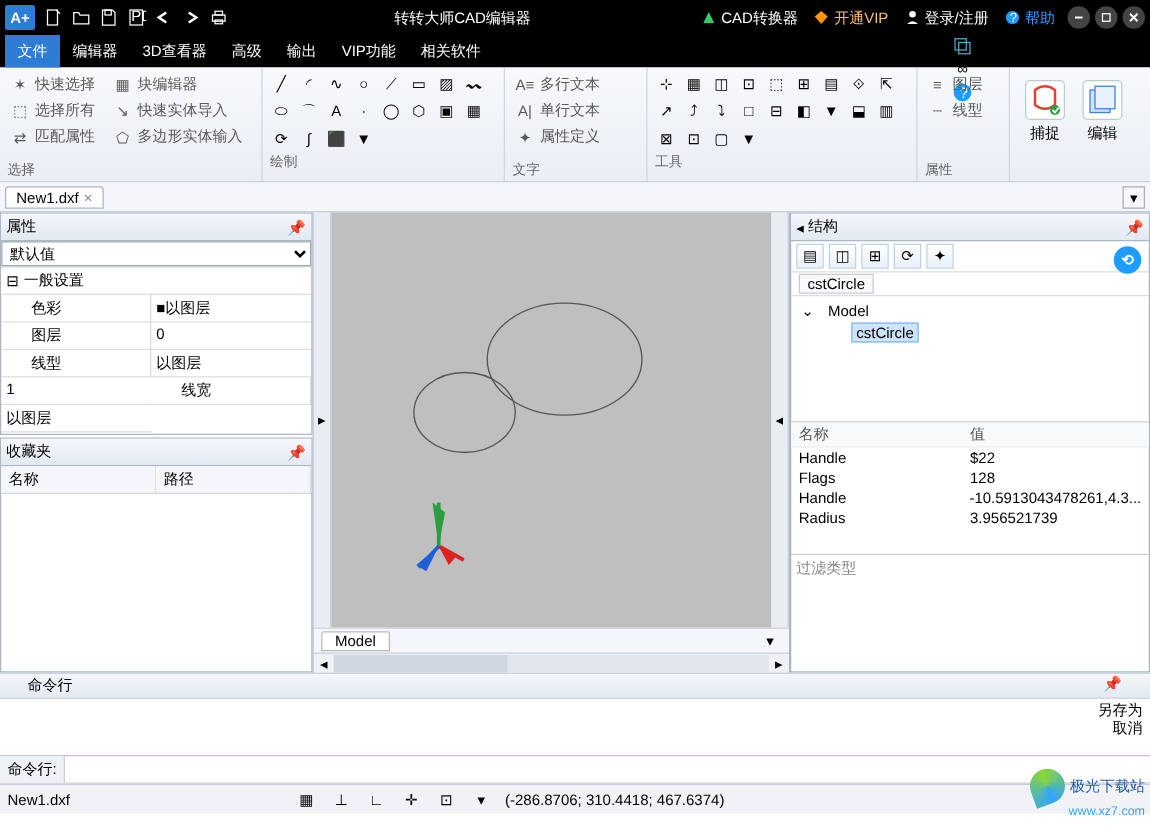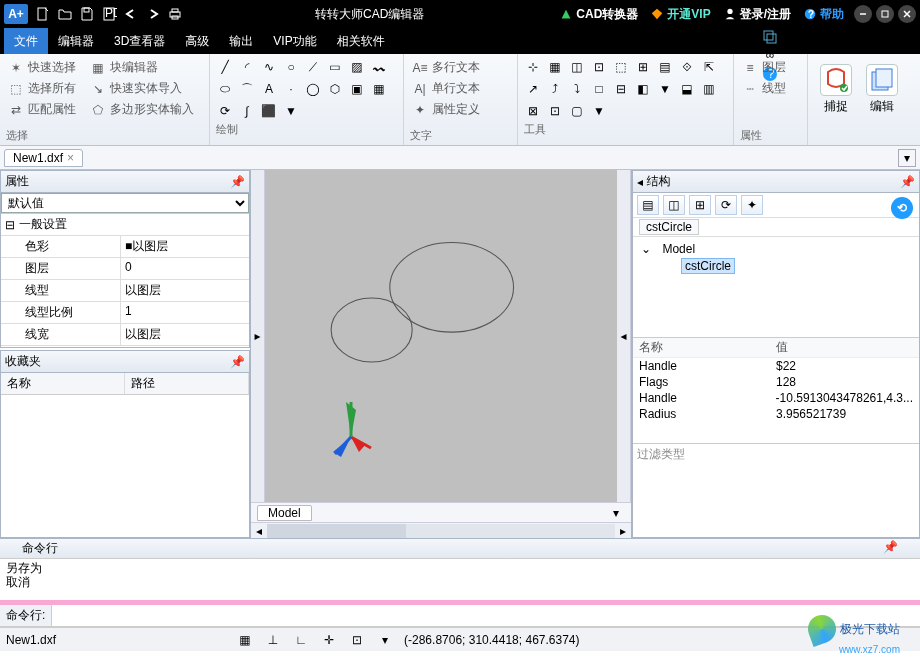--- a/index.html
+++ b/index.html
@@ -3,22 +3,22 @@
 <meta charset="utf-8">
 <style>
 * { margin: 0; padding: 0; box-sizing: border-box; font-family: "Microsoft YaHei", Arial, sans-serif; font-size: 12px; }
 body { width: 920px; height: 665px; background: #fff; overflow: hidden; position: relative; }
 
 .titlebar { height: 28px; background: #000; display: flex; align-items: center; color: #fff; padding: 0 4px; }
 .titlebar .logo { width: 24px; height: 20px; background: #2e7cd6; color: #fff; display: flex; align-items: center; justify-content: center; margin-right: 4px; font-weight: bold; border-radius: 2px; }
 .titlebar .tb-btn { width: 22px; height: 22px; display: flex; align-items: center; justify-content: center; cursor: pointer; }
 .titlebar .tb-btn svg { width: 16px; height: 16px; }
 .titlebar .spacer { flex: 1; text-align: center; }
-.titlebar .link { margin: 0 6px; display: flex; align-items: center; gap: 3px; cursor: pointer; font-weight: bold; }
-.titlebar .link.orange { color: #5eead4; }
+.titlebar .link { margin: 0 6px; display: flex; align-items: center; gap: 3px; cursor: pointer; }
+.titlebar .link.orange { color: #fdba74; }
 .titlebar .link.blue { color: #2e9cff; }
 .circle-btn { width: 18px; height: 18px; border-radius: 50%; background: #444; display: flex; align-items: center; justify-content: center; margin-left: 4px; cursor: pointer; }
 
 .menubar { height: 26px; background: #000; display: flex; align-items: stretch; padding: 0 4px; gap: 0; }
 .menubar .tab { padding: 0 10px; color: #fff; display: flex; align-items: center; cursor: pointer; }
 .menubar .tab.active { background: #2e7cd6; }
 .menubar .right { margin-left: auto; display: flex; align-items: center; gap: 4px; padding-right: 4px; }
 .mb-ico { width: 20px; height: 20px; display:flex; align-items:center; justify-content:center; cursor:pointer; }
 
 .ribbon { height: 92px; background: linear-gradient(#f7f9fc,#e9eef5); border-bottom: 1px solid #b8c4d4; display: flex; }
@@ -83,30 +83,30 @@
 .info-grid { border-top: 1px solid #ccc; overflow-y:scroll; flex:0 0 106px; }
 .info-grid .row { display:flex; padding:1px 6px; }
 .info-grid .row .c1 { flex:1; }
 .info-grid .row .c2 { flex:1; }
 .info-grid .hdr { color:#555; border-bottom:1px solid #eee; background:#f8f9fb; }
 .filter { border-top:1px solid #ccc; padding:2px 4px; color:#888; }
 
 .cmdwrap { border-top:1px solid #aab5c6; }
 .cmd-hdr { border-bottom:1px solid #ccc; padding:1px 22px; display:flex; background:linear-gradient(#f4f7fb,#e3e9f2);}
 .cmd-hdr .pin { margin-left:auto; }
-.cmd-body { height: 46px; overflow-y:scroll; padding:2px 6px; line-height:14px; border-bottom:5px solid #f9a8d4;}
+.cmd-body { height: 46px; overflow-y:scroll; padding:2px 6px; line-height:14px; border-bottom:1px solid #f9a8d4;text-align:right;}
 .cmd-in { display:flex; align-items:center; border-bottom:1px solid #ccc; }
 .cmd-in .lbl { padding: 2px 6px; border-right:1px solid #ccc; background:#eef1f6; }
 .cmd-in input { flex:1; border:none; padding:2px 4px; outline:none; }
 
 .status { height: 24px; background:#f0f2f6; border-top:1px solid #ccd; display:flex; align-items:center; padding:0 6px; gap:10px; font-size:11px; position:relative;}
 .status .ico-box { width:18px; height:18px; }
 .status .coords { flex:1; }
 
-.watermark { position: absolute; right: 20px; bottom: 22px; display:flex; align-items:center; gap:4px; font-size: 14px; color:#0a4ea0; pointer-events:none; opacity:0.9;}
+.watermark { position: absolute; right: 4px; bottom: 22px; display:flex; align-items:center; gap:4px; font-size: 14px; color:#0a4ea0; pointer-events:none; opacity:0.9;}
 .watermark .swirl { width:28px; height:28px; border-radius:50% 50% 50% 0; background: conic-gradient(#7ed321,#1e9cff,#7ed321); transform:rotate(-20deg);}
 .watermark .sub { position:absolute; right:0; bottom:-12px; font-size:10px; color:#1e9cff;}
 </style>
 </head>
 <body>
 
 <div class="titlebar">
   <div class="logo">A+</div>
   <div class="tb-btn">
       <svg viewBox="0 0 16 16">
@@ -382,21 +382,20 @@
           <div class="hd">
               <span>⊟</span>
               <span>一般设置</span>
             </div>
           <div class="k">色彩</div>
             <div class="v">■以图层</div>
           <div class="k">图层</div>
             <div class="v">0</div>
           <div class="k">线型</div>
             <div class="v">以图层</div>
-          <div class="k">线型比例</div>
             <div class="v">1</div>
           <div class="k">线宽</div>
             <div class="v">以图层</div>
         </div>
       </div>
     </div>
     <div class="panel fav-panel">
       <div class="panel-hdr">
           <span>收藏夹</span>
           <span class="pin">📌</span>

